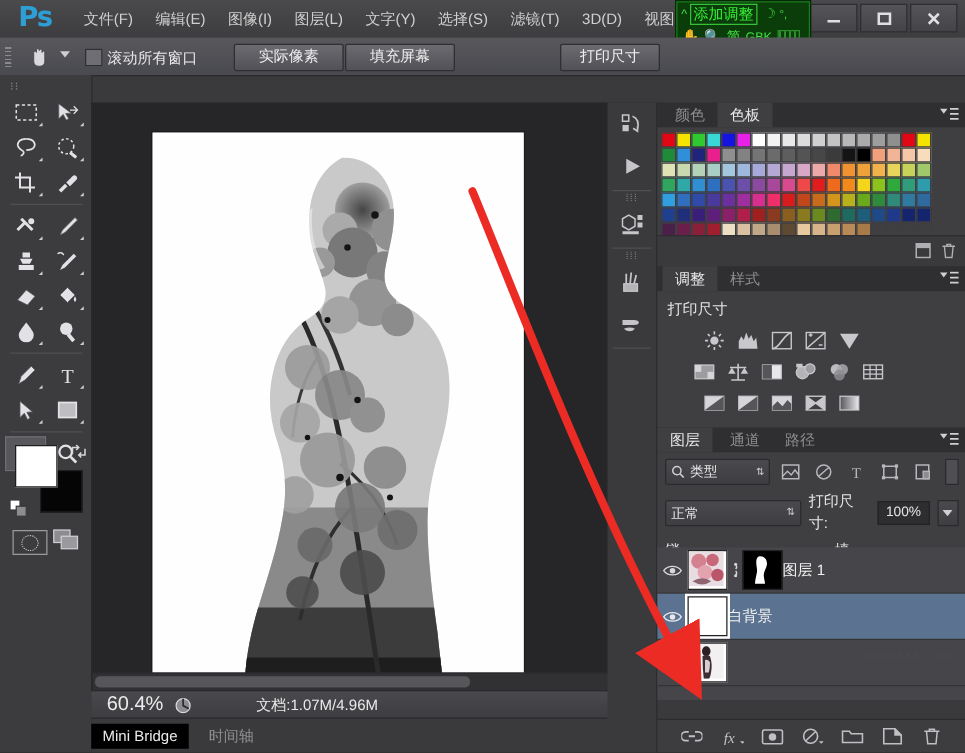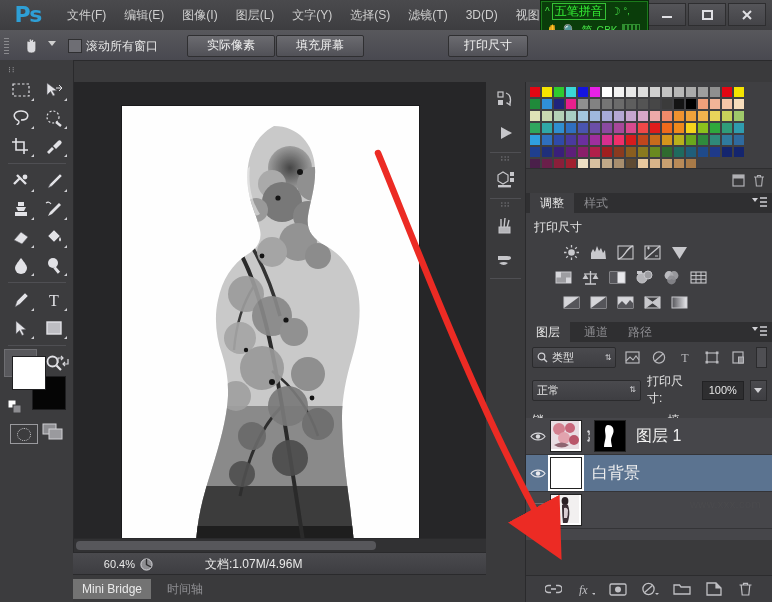--- a/index.html
+++ b/index.html
@@ -87,29 +87,29 @@
             box-shadow:0 0 0 1px #1a1a1c;overflow:hidden;}
   .silh{position:absolute;inset:0;}
   .vscroll{position:absolute;right:0;top:0;width:13px;height:470px;background:#313133;border-left:1px solid #2a2a2c;}
   .vthumb{position:absolute;left:2px;top:2px;width:9px;height:300px;background:#57575b;border-radius:4px;}
   .hscroll{position:absolute;left:0;bottom:0;width:439px;height:13px;background:#313133;border-top:1px solid #2a2a2c;}
   .hthumb{position:absolute;left:2px;top:2px;width:300px;height:9px;background:#57575b;border-radius:4px;}
 
   
   .statusbar{position:absolute;left:73px;top:552px;width:452px;height:22px;
              background:linear-gradient(#4a4a4e,#3d3d41);border-top:1px solid #2a2a2c;display:flex;align-items:center;}
-  .st-zoom{width:54px;text-align:right;padding-left:8px;font-size:11px;color:#eaeaea;}
+  .st-zoom{width:54px;text-align:center;padding-left:8px;font-size:16px;color:#eaeaea;}
   .st-icon{width:22px;display:flex;align-items:center;justify-content:center;}
   .st-doc{flex:1;padding-left:48px;font-size:12px;color:#eaeaea;}
   .st-arrow{width:22px;display:flex;align-items:center;justify-content:center;}
 
   
   .botdock{position:absolute;left:73px;top:574px;width:452px;height:28px;background:#3a3a3c;border-top:1px solid #2a2a2c;}
   .bd-tab{position:absolute;top:4px;height:20px;line-height:20px;font-size:12px;padding:0 9px;}
-  .bd-tab.on{background:#737373;color:#eaeaea;}
+  .bd-tab.on{background:#000000;color:#eaeaea;}
   .bd-tab.off{color:#8e8e92;}
   .bd-menu{position:absolute;right:7px;top:8px;}
 
   
   .icondock{position:absolute;left:486px;top:82px;width:39px;height:520px;background:#3a3a3c;}
   .idcell{width:39px;height:34px;display:flex;align-items:center;justify-content:center;}
   .id-sep{height:1px;background:#4f4f53;margin:2px 4px;}
   .id-grip{height:7px;display:flex;align-items:center;justify-content:center;font-size:8px;color:#85858a;letter-spacing:1px;}
 
   
@@ -143,21 +143,21 @@
               display:flex;align-items:center;justify-content:center;}
   .lockico{width:17px;height:17px;display:flex;align-items:center;justify-content:center;}
   .lrow{height:36px;display:flex;align-items:center;position:relative;border-bottom:1px solid #343437;}
   .lrow.sel{background:#5b7390;}
   .lrow.plain{background:#46464a;}
   .leye{width:24px;height:36px;display:flex;align-items:center;justify-content:center;}
   .lthumb{width:30px;height:30px;border:1px solid #222;background:#fff;overflow:hidden;position:relative;}
   .lthumb.selected{box-shadow:0 0 0 2px #ffffff;}
   .llink{width:12px;display:flex;align-items:center;justify-content:center;color:#cfcfcf;font-size:11px;}
   .lmask{width:30px;height:30px;border:1px solid #222;background:#000;position:relative;overflow:hidden;}
-  .lname{padding-left:10px;font-size:16px;color:#f0f0f0;}
+  .lname{padding-left:0;font-size:12px;color:#f0f0f0;}
 
   .laybtns{position:absolute;left:0;right:0;bottom:0;height:26px;background:#3d3d40;border-top:1px solid #2c2c2e;
            display:flex;align-items:center;justify-content:center;gap:14px;}
   .lbico{width:18px;height:18px;display:flex;align-items:center;justify-content:center;}
 
   .watermark{position:absolute;right:12px;bottom:30px;font-size:11px;color:#4a4a4d;letter-spacing:.4px;}
 
   .arrow{position:absolute;left:0;top:0;width:772px;height:602px;pointer-events:none;}
 </style>
 </head>
@@ -195,21 +195,21 @@
         <svg width="14" height="12">
             <path d="M3 2 L11 10 M11 2 L3 10" stroke="#e0e0e4" stroke-width="2" fill="none"></path>
           </svg>
       </div>
     </div>
   </div>
 
   <div class="ime">
     <div class="ime-row1">
       <div class="ime-caret">^</div>
-      <div class="ime-name">五笔拼音</div>
+      <div class="ime-name">添加调整</div>
       <div class="ime-ico" style="margin-left:5px">☽</div>
       <div class="ime-ico" style="margin-left:3px;font-size:9px">°,</div>
     </div>
     <div class="ime-row2">
       <div class="ime-ico">✋</div>
       <div class="ime-ico">🔍</div>
       <div class="ime-ico">简</div>
       <div class="ime-ico" style="font-size:10px">GBK</div>
       <div class="ime-kb"></div>
     </div>
@@ -566,20 +566,30 @@
       <svg width="22" height="20">
           <path d="M3 7 L12 7 q4 0 4 2 q0 2 -4 2 L3 11 Z" fill="#c6c6ca"></path>
           <path d="M4 14 q5 -2 9 0 q-4 4 -9 0 Z" fill="#c6c6ca"></path>
         </svg>
     </div>
     <div class="id-sep"></div>
   </div>
 
   <div class="rightcol">
 
+    <div class="ptabs">
+      <div class="ptab off" style="left:4px">颜色</div>
+      <div class="ptab on" style="left:48px">色板</div>
+      <div class="pmenu">
+        <svg width="15" height="11">
+            <path d="M0 1 L6 1 L3 5 Z" fill="#d0d0d4"></path>
+            <path d="M8 1 L15 1 M8 5 L15 5 M8 9 L15 9" stroke="#d0d0d4" stroke-width="1.4"></path>
+          </svg>
+      </div>
+    </div>
     <div class="pbody" style="height:86px">
       <div class="swgrid" id="swgrid">
           <div class="sw" style="background: rgb(227, 6, 19);"></div>
           <div class="sw" style="background: rgb(245, 228, 0);"></div>
           <div class="sw" style="background: rgb(47, 202, 47);"></div>
           <div class="sw" style="background: rgb(58, 215, 215);"></div>
           <div class="sw" style="background: rgb(20, 20, 224);"></div>
           <div class="sw" style="background: rgb(231, 33, 231);"></div>
           <div class="sw" style="background: rgb(255, 255, 255);"></div>
           <div class="sw" style="background: rgb(242, 242, 242);"></div>

